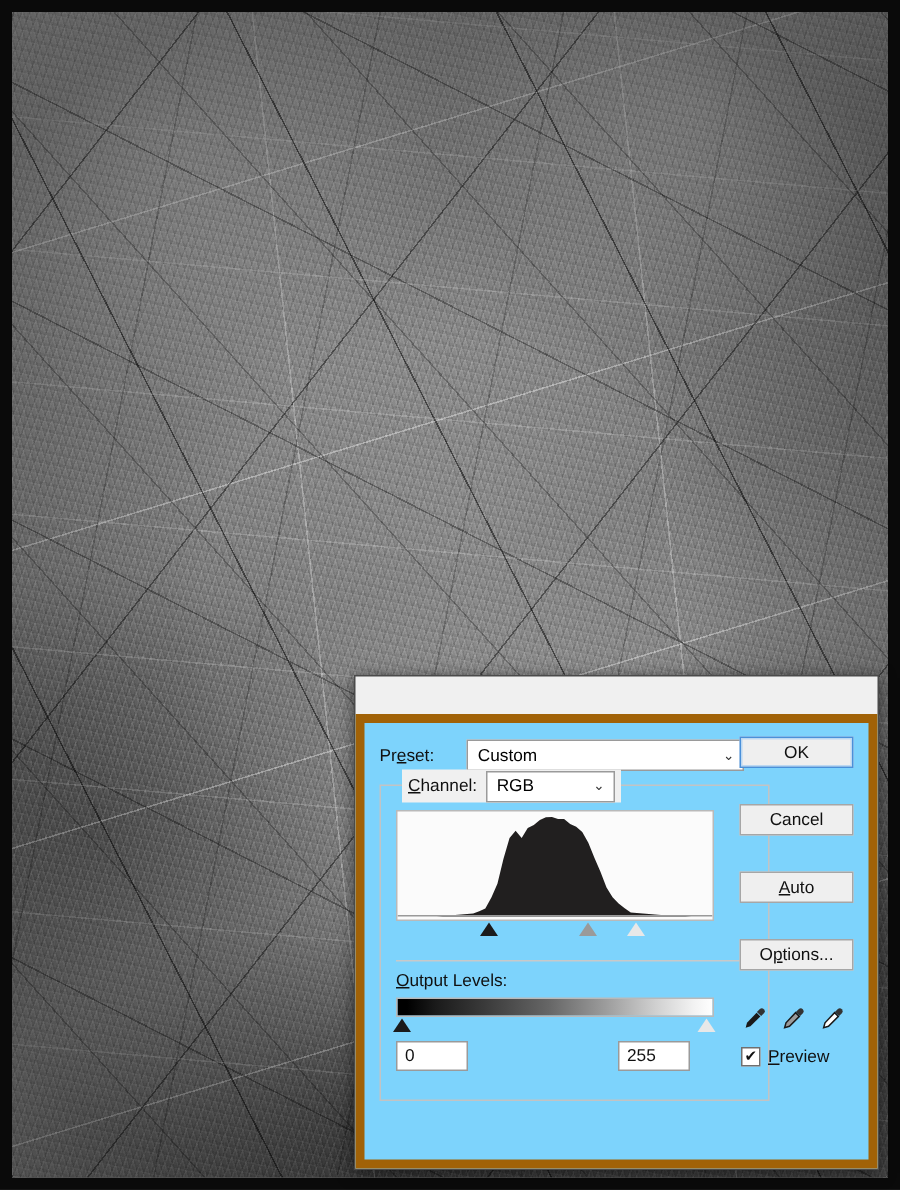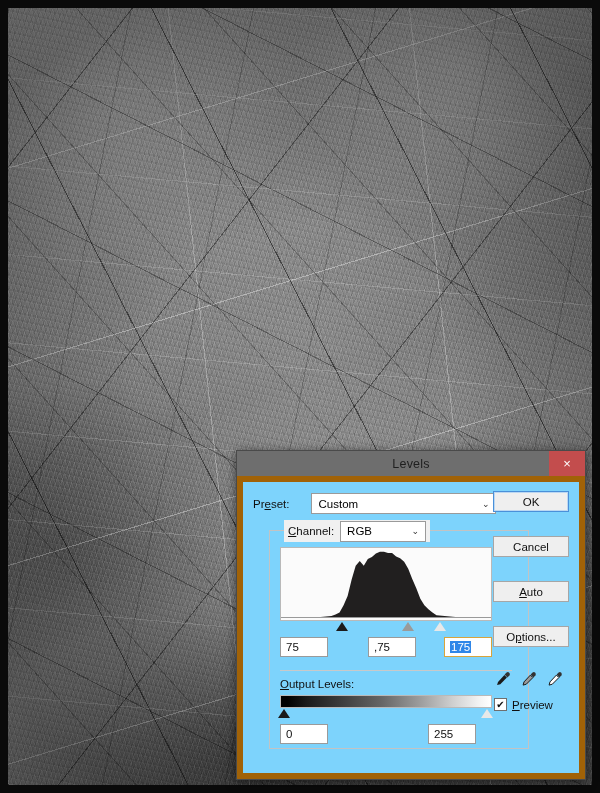--- a/index.html
+++ b/index.html
@@ -135,21 +135,21 @@
   #preset-combo{width:185px;margin-left:16px;}
   #gear-btn{
     width:20px;height:20px;display:flex;align-items:center;
     justify-content:center;cursor:pointer;
   }
 
   
   #levels-group{
     position:relative;
     border:1px solid #c3c3c3;
-    margin:16px;padding:16px 10px 4px 10px;
+    margin:0;padding:16px 10px 19px 10px;
     width:260px;box-sizing:border-box;
   }
   #channel-row{
     position:absolute;left:14px;top:-11px;
     background:#f0f0f0;padding:0 4px;
     display:flex;align-items:center;gap:6px;height:22px;
   }
   #channel-combo{width:86px;}
   .section-lbl{margin:4px 0 5px 0;font-size:11.5px;}
 
@@ -242,24 +242,20 @@
       <div class="tex g3"></div>
       <div class="tex g4"></div>
       <div class="tex scr"></div>
       <div class="tex scr2"></div>
       <div class="tex vig"></div>
     </div>
   </div>
 
   <div id="levels-dialog">
 
-    <div id="titlebar">
-      <span class="title">Levels</span>
-      <button id="close-btn">×</button>
-    </div>
 
     <div id="dialog-body">
 
       <div class="row-preset">
         <span class="lbl"><span>P</span><span>r</span><span class="u">e</span><span>s</span><span>e</span><span>t</span><span>:</span></span>
         <div class="combo" id="preset-combo">
           <span>Custom</span>
           <span class="chev">⌄</span>
         </div>
         <div id="gear-btn">
@@ -290,31 +286,20 @@
           </svg>
           <div id="hist-baseline"></div>
         </div>
 
         <div id="input-slider">
           <div class="tri black" style="left:56px;"></div>
           <div class="tri gray" style="left:122px;"></div>
           <div class="tri white" style="left:154px;"></div>
         </div>
 
-        <div class="num-row">
-          <div class="numfield" style="left:0;">
-            <span>75</span>
-          </div>
-          <div class="numfield" style="left:88px;">
-            <span>,75</span>
-          </div>
-          <div class="numfield sel" style="left:164px;">
-            <span class="selbg">175</span>
-          </div>
-        </div>
 
         <div id="output-section">
           <div id="out-divider"></div>
           <div class="section-lbl lbl"><span class="u">O</span><span>u</span><span>t</span><span>p</span><span>u</span><span>t</span><span> </span><span>L</span><span>e</span><span>v</span><span>e</span><span>l</span><span>s</span><span>:</span></div>
           <div id="gradbar"></div>
           <div id="output-slider">
             <div class="tri black" style="left:-2px;"></div>
             <div class="tri white" style="left:201px;"></div>
           </div>
           <div class="num-row">

